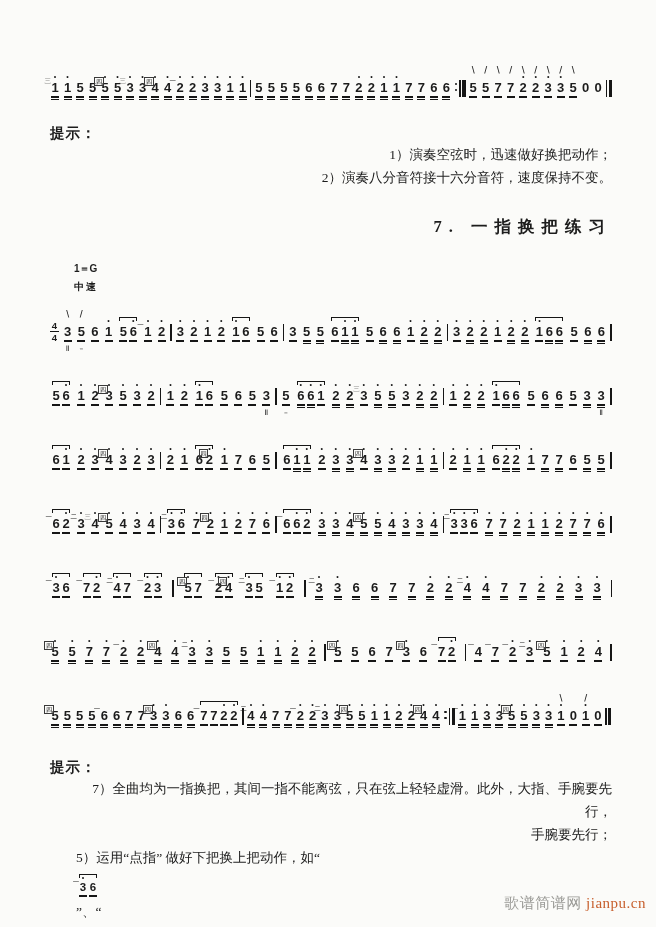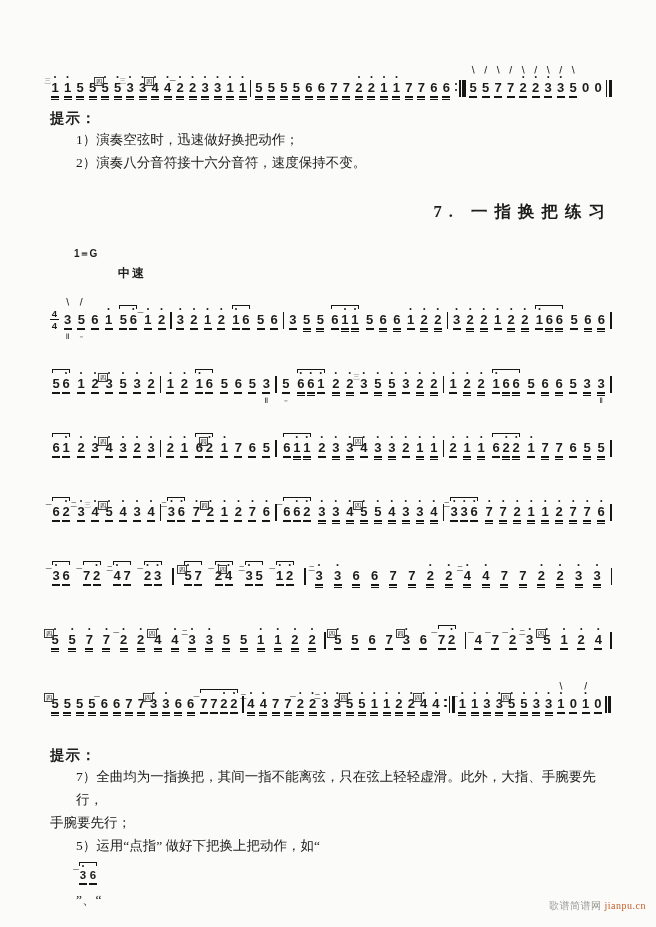--- a/index.html
+++ b/index.html
@@ -49,36 +49,36 @@
   .ts{display:inline-flex;flex-direction:column;align-items:center;margin-top:11px;font-family:"Liberation Sans",sans-serif;}
   .ts b{font-size:9.5px;line-height:9px;}
   .ts i{display:block;width:9px;height:1.1px;background:#161616;margin:0.8px 0;}
   
   .msm{display:inline-flex;justify-content:flex-start;vertical-align:-10px;margin:0 1px;}
   .msm .nt .rm{font-size:11.5px;height:13px;line-height:13px;}
   .msm .nt .rt{height:7px;}
   .msm .tie::before{top:5px;}
   
   .topline{margin-top:66px;}
-  .tips-head{font-weight:bold;font-size:14.5px;letter-spacing:1px;}
-  .tip-line{font-size:13.5px;line-height:23px;padding-left:26px;}
+  .tips-head{font-weight:bold;font-size:14.5px;margin-top:15px;letter-spacing:1px;}
+  .tip-line{font-size:13.5px;line-height:23px;padding-left:26px;text-align:right;}
   .tip-line.flush{padding-left:0;}
   .title{
     text-align:right;font-size:16.5px;font-weight:600;letter-spacing:7px;
     margin-top:27px;
   }
   .keyblock{margin-top:24px;padding-left:24px;}
   .keysig{font-weight:bold;font-size:10px;font-family:"Liberation Sans",sans-serif;}
-  .tempo{font-weight:bold;font-size:12px;margin-top:4px;font-family:"Liberation Sans",sans-serif;letter-spacing:2px;margin-left:44px;}
+  .tempo{font-weight:bold;font-size:10px;margin-top:4px;font-family:"Liberation Sans",sans-serif;letter-spacing:2px;}
   .lines{margin-top:16px;}
   .lines .mline{margin-bottom:21px;}
   .bottom-tips{margin-top:3px;}
   .watermark{
     position:absolute;right:10px;bottom:14px;
-    font-size:10px;letter-spacing:0.5px;
+    font-size:15px;letter-spacing:0.5px;
   }
   .watermark .wm-site{color:#9a9a96;}
   .watermark .wm-url{color:#c75f2d;}
   .parts-line{display:flex;flex-wrap:wrap;align-items:baseline;font-size:13.5px;line-height:23px;padding-left:26px;}
 </style>
 </head>
 <body>
 
 <div class="page">
 

